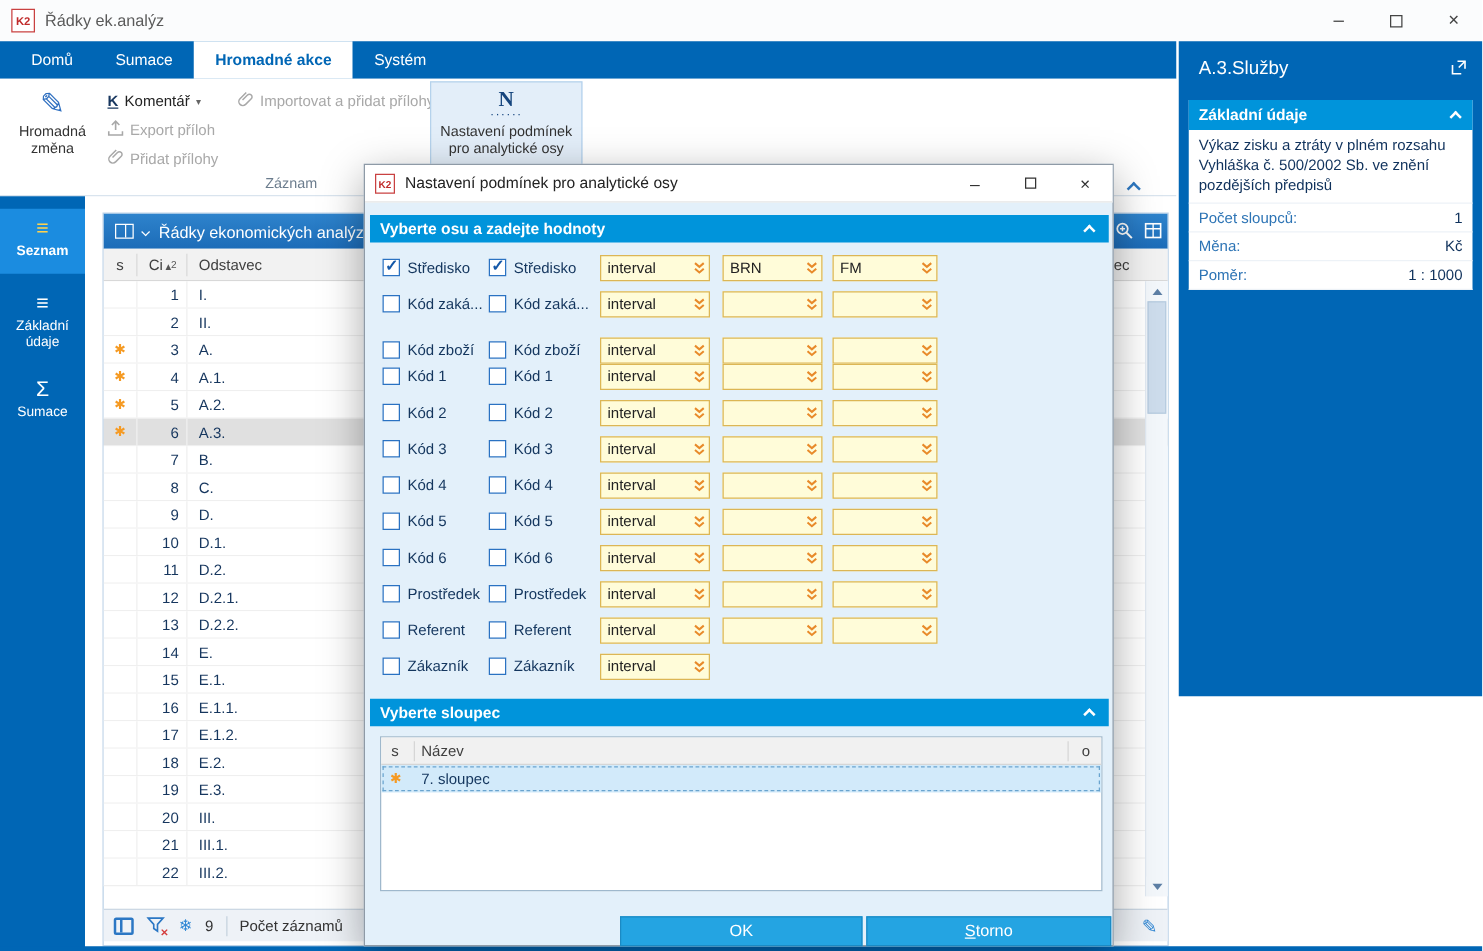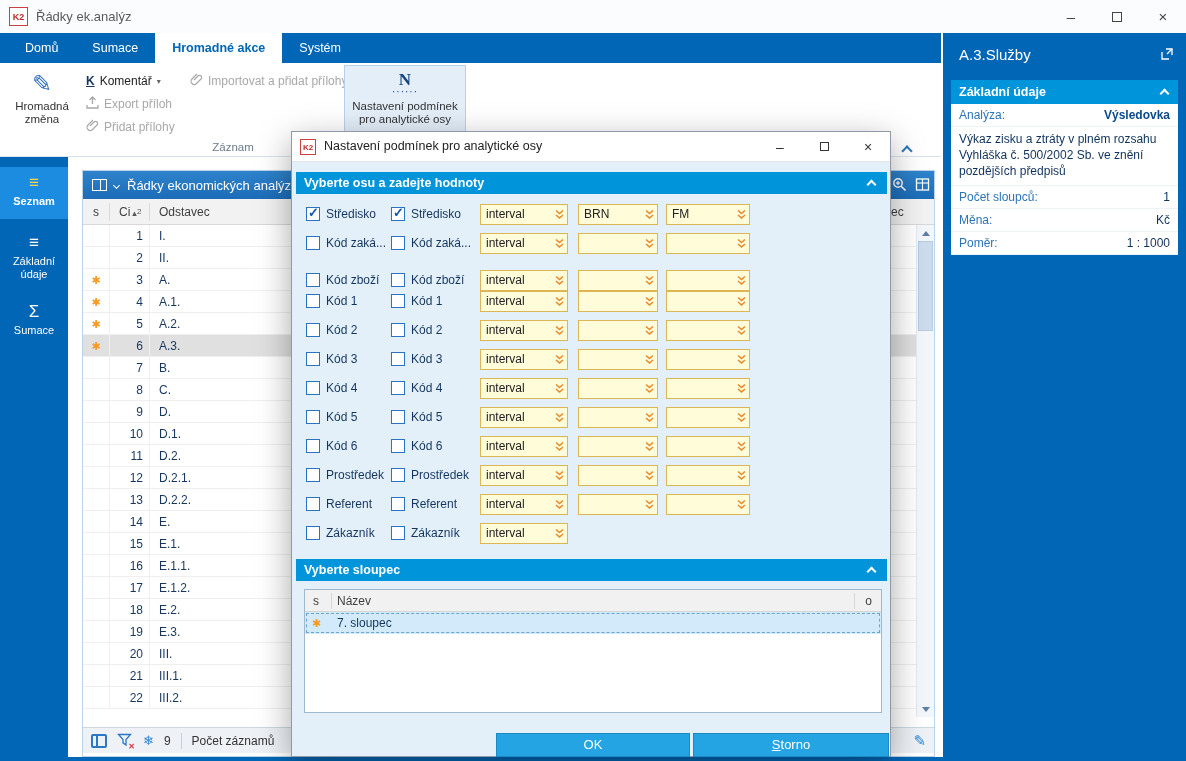--- a/index.html
+++ b/index.html
@@ -80,21 +80,21 @@
   .stat-sep { width:1px; height:16px; background:#c5d2de; }
   .status-pencil { position:absolute; right:8px; top:4px; color:#2e86d4; font-size:15px; }
   .vscroll { position:absolute; right:0; top:54px; width:18px; height:492px; background:#f3f7fb; border-left:1px solid #e1e9f2; }
   .vs-btn { position:absolute; left:0; width:17px; height:16px; display:flex; align-items:center; justify-content:center; background:#f3f7fb; }
   .vs-top { top:0; } .vs-bottom { bottom:0; }
   .tri-up { width:0; height:0; border-left:4px solid transparent; border-right:4px solid transparent; border-bottom:5px solid #5d7fa5; }
   .tri-down { width:0; height:0; border-left:4px solid transparent; border-right:4px solid transparent; border-top:5px solid #5d7fa5; }
   .vs-thumb { position:absolute; left:1px; top:16px; width:15px; height:90px; background:#cddcec; border:1px solid #b7cce0; }
 
   
-  .rpanel { position:absolute; left:943px; top:33px; width:243px; height:728px; background:#0066b5; }
+  .rpanel { position:absolute; left:943px; top:33px; width:243px; height:524px; background:#0066b5; }
   .rp-title { position:absolute; left:16px; top:13px; color:#fff; font-size:15px; }
   .rp-expand { position:absolute; right:12px; top:14px; width:14px; height:14px; }
   .rcard { position:absolute; left:8px; width:227px; background:#fff; }
   #rcard1 { top:47px; } #rcard2 { top:225px; }
   .rcard-header { height:24px; background:#0094db; color:#fff; font-weight:bold; font-size:12.5px; line-height:24px; padding:0 8px; position:relative; }
   .rcard-header .chev-up { position:absolute; right:10px; top:10px; width:7px; height:7px; color:#fff; }
   .rrow { display:flex; justify-content:space-between; align-items:center; padding:4px 8px; border-bottom:1px solid #edf2f7; font-size:12px; min-height:23px; }
   .rrow .lab { color:#2d74b5; }
   .rrow .val { color:#10325c; text-align:right; }
   .rrow .val.strong { color:#0a4a8c; font-weight:bold; }
@@ -390,24 +390,20 @@
           <path d="M6 2 h6 v6" fill="none" stroke="#fff" stroke-width="1.3"></path>
           <path d="M12 2 L7 7" stroke="#fff" stroke-width="1.3"></path>
         </svg>
     </div>
     <div class="rcard" id="rcard1">
       <div class="rcard-header">
         <span>Základní údaje</span>
         <span class="chev-up"></span>
       </div>
       <div>
-          <div class="rrow">
-            <span class="lab">Analýza:</span>
-            <span class="val strong">Výsledovka</span>
-          </div>
           <div class="rtext">Výkaz zisku a ztráty v plném rozsahu Vyhláška č. 500/2002 Sb. ve znění pozdějších předpisů</div>
           <div class="rrow">
             <span class="lab">Počet sloupců:</span>
             <span class="val">1</span>
           </div>
           <div class="rrow">
             <span class="lab">Měna:</span>
             <span class="val">Kč</span>
           </div>
           <div class="rrow">

